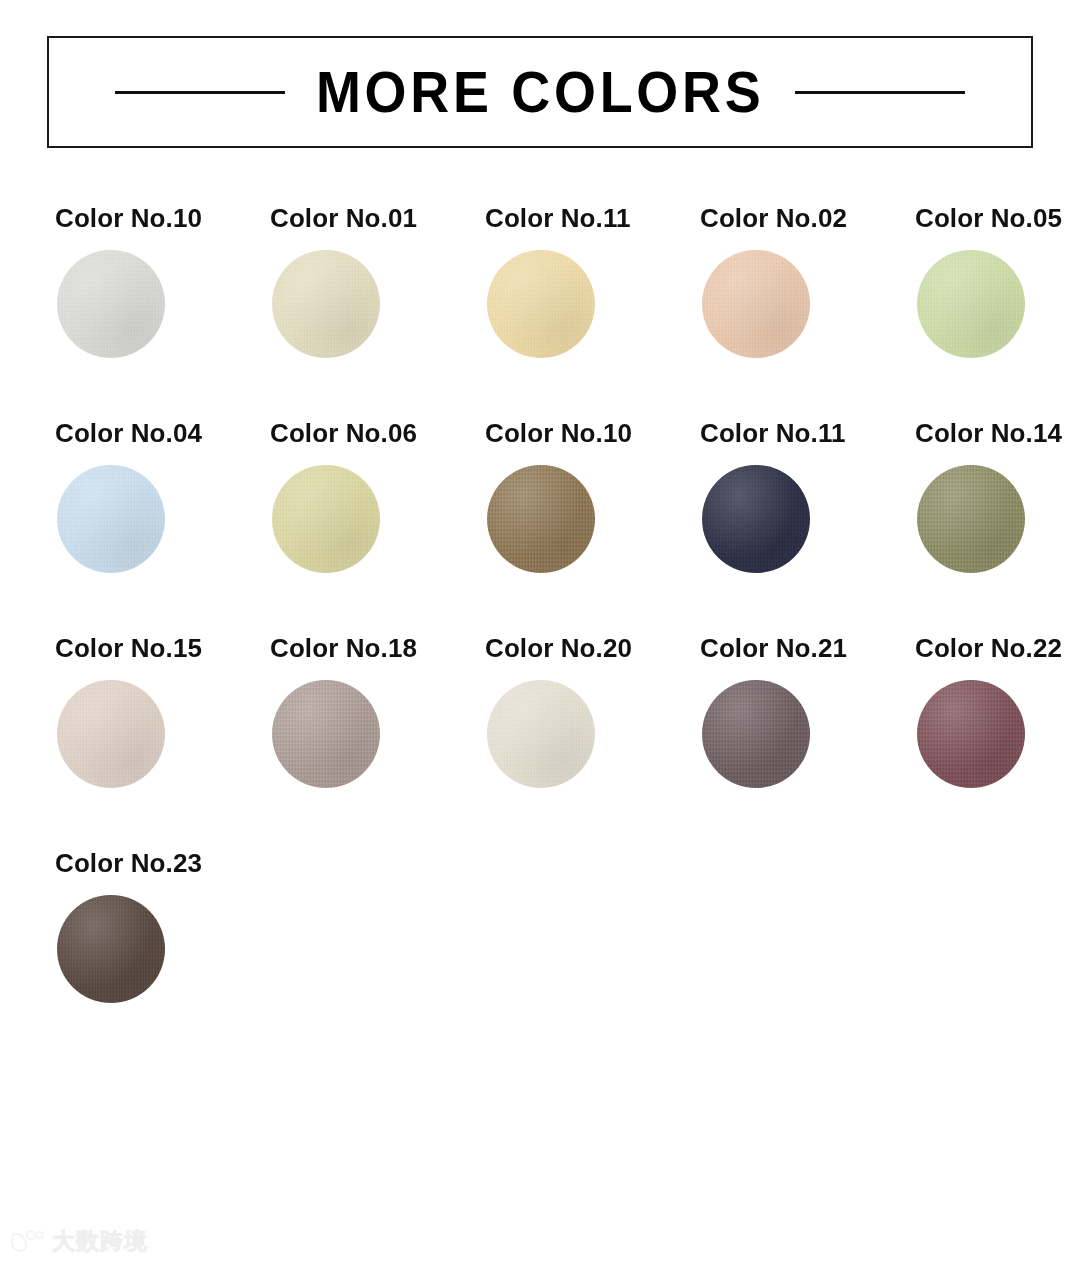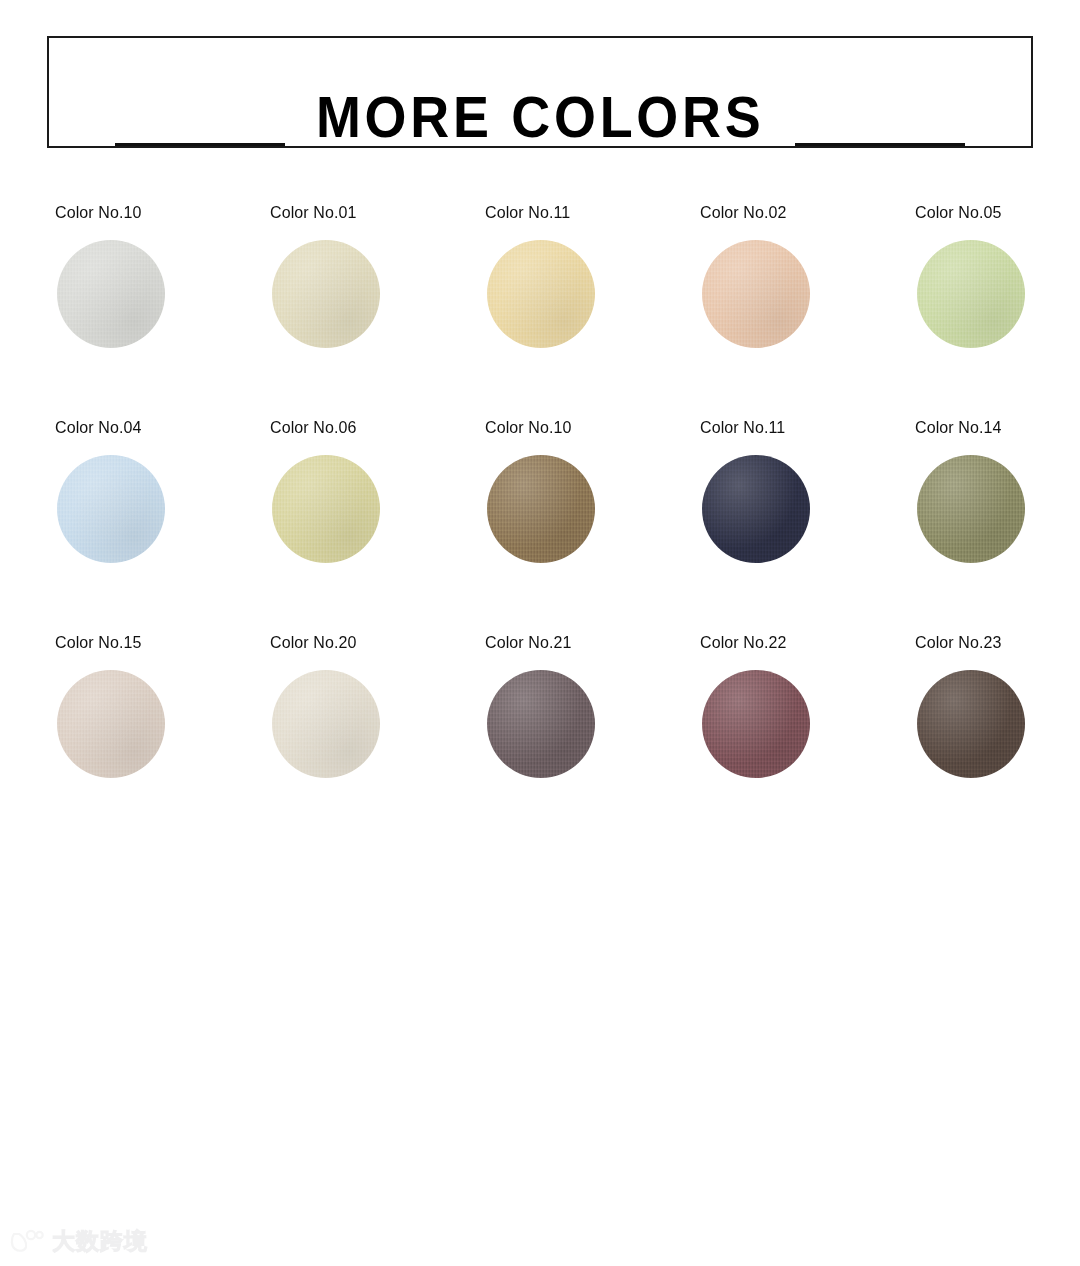--- a/index.html
+++ b/index.html
@@ -18,21 +18,21 @@
   
   .header-banner {
     position: absolute;
     left: 47px;
     top: 36px;
     width: 986px;
     height: 112px;
     border: 2px solid #1a1a1a;
     box-sizing: border-box;
     display: flex;
-    align-items: flex-end;
+    align-items: center;
     justify-content: center;
     gap: 14px;
   }
   .rule {
     width: 170px;
     height: 3px;
     background: #111111;
     flex: 0 0 auto;
   }
   .header-title {
@@ -57,22 +57,22 @@
     grid-auto-rows: 215px;
     column-gap: 0px;
     row-gap: 0px;
   }
   .swatch-cell {
     position: relative;
     width: 215px;
     height: 215px;
   }
   .swatch-label {
-    font-size: 16px;
-    font-weight: 400;
+    font-size: 26px;
+    font-weight: 700;
     color: #111111;
     letter-spacing: 0.1px;
     line-height: 1;
     white-space: nowrap;
     padding-left: 0px;
   }
   .swatch-circle-wrap {
     margin-top: 19px;
     margin-left: 2px;
     width: 108px;
@@ -199,20 +199,26 @@
     <div class="swatch-cell">
       <div class="swatch-label">Color No.14</div>
       <div class="swatch-circle-wrap">
         <div class="swatch-circle" style="background: rgb(139, 139, 101);"></div>
       </div>
     </div>
     <div class="swatch-cell">
       <div class="swatch-label">Color No.15</div>
       <div class="swatch-circle-wrap">
         <div class="swatch-circle" style="background: rgb(221, 208, 197);"></div>
+      </div>
+    </div>
+    <div class="swatch-cell">
+      <div class="swatch-label">Color No.18</div>
+      <div class="swatch-circle-wrap">
+        <div class="swatch-circle" style="background: rgb(171, 156, 149);"></div>
       </div>
     </div>
     <div class="swatch-cell">
       <div class="swatch-label">Color No.20</div>
       <div class="swatch-circle-wrap">
         <div class="swatch-circle" style="background: rgb(228, 222, 208);"></div>
       </div>
     </div>
     <div class="swatch-cell">
       <div class="swatch-label">Color No.21</div>

